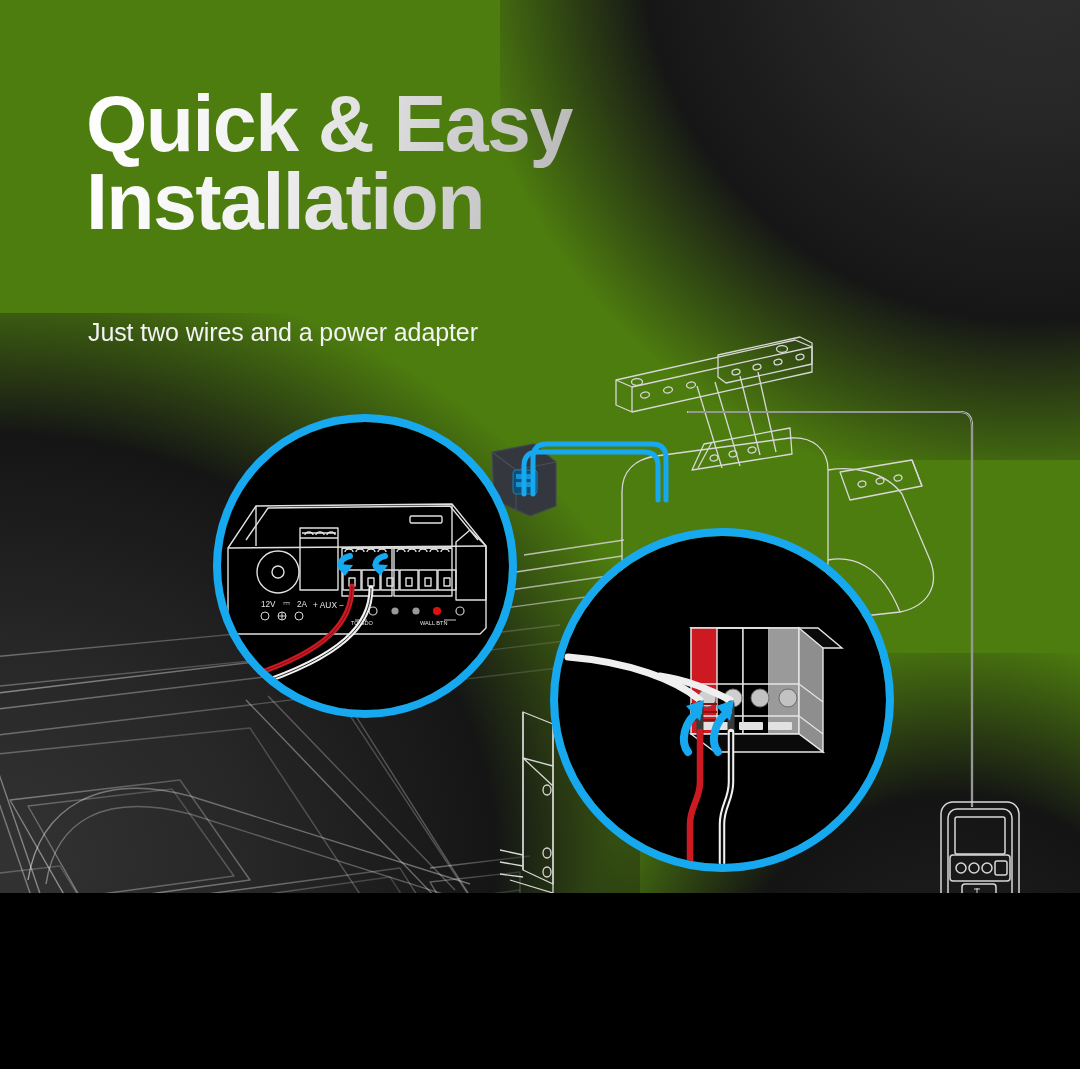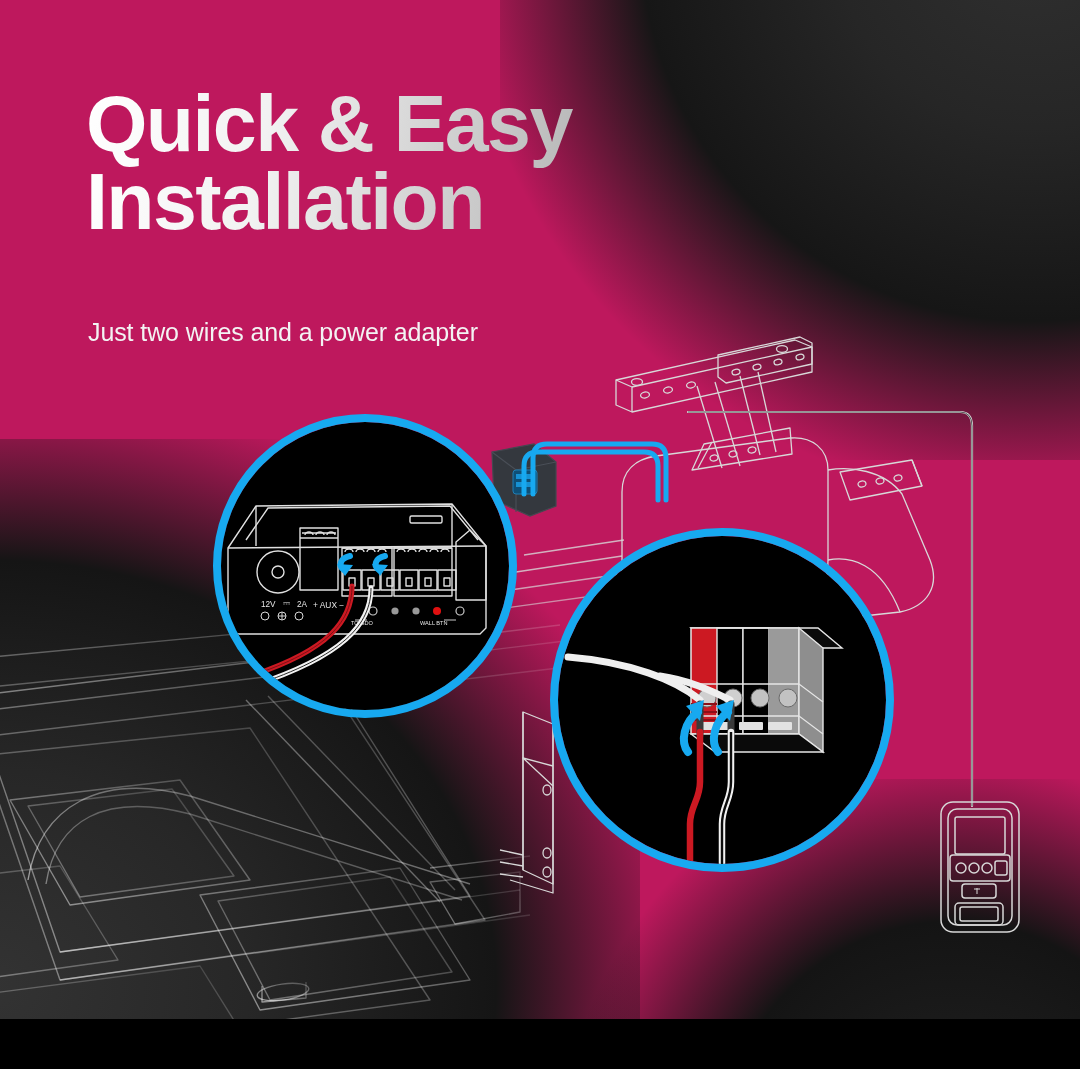--- a/index.html
+++ b/index.html
@@ -1,22 +1,22 @@
 <!DOCTYPE html>
 <html><head>
 <meta charset="utf-8">
 <style>
   html,body{margin:0;padding:0;background:#000;}
   body{
     width:1080px;height:1069px;overflow:hidden;position:relative;
     font-family:"Liberation Sans","DejaVu Sans",sans-serif;
   }
   #stage{
-    position:absolute;inset:0;width:1080px;height:1019px;
-    background:#be185d;overflow:hidden;
+    position:absolute;inset:0;width:1080px;height:893px;
+    background:#4d7c0f;overflow:hidden;
   }
   
   .glow{position:absolute;pointer-events:none;}
   .glow-tr{
     right:-180px;top:-240px;width:760px;height:700px;
     background:radial-gradient(ellipse at 70% 25%, #303030 0%, #262626 26%, #161616 52%, rgba(0,0,0,0) 76%);
   }
   .glow-bl{
     left:-260px;bottom:-180px;width:900px;height:760px;
     background:radial-gradient(ellipse at 28% 72%, #333333 0%, #272727 28%, #151515 55%, rgba(0,0,0,0) 78%);

